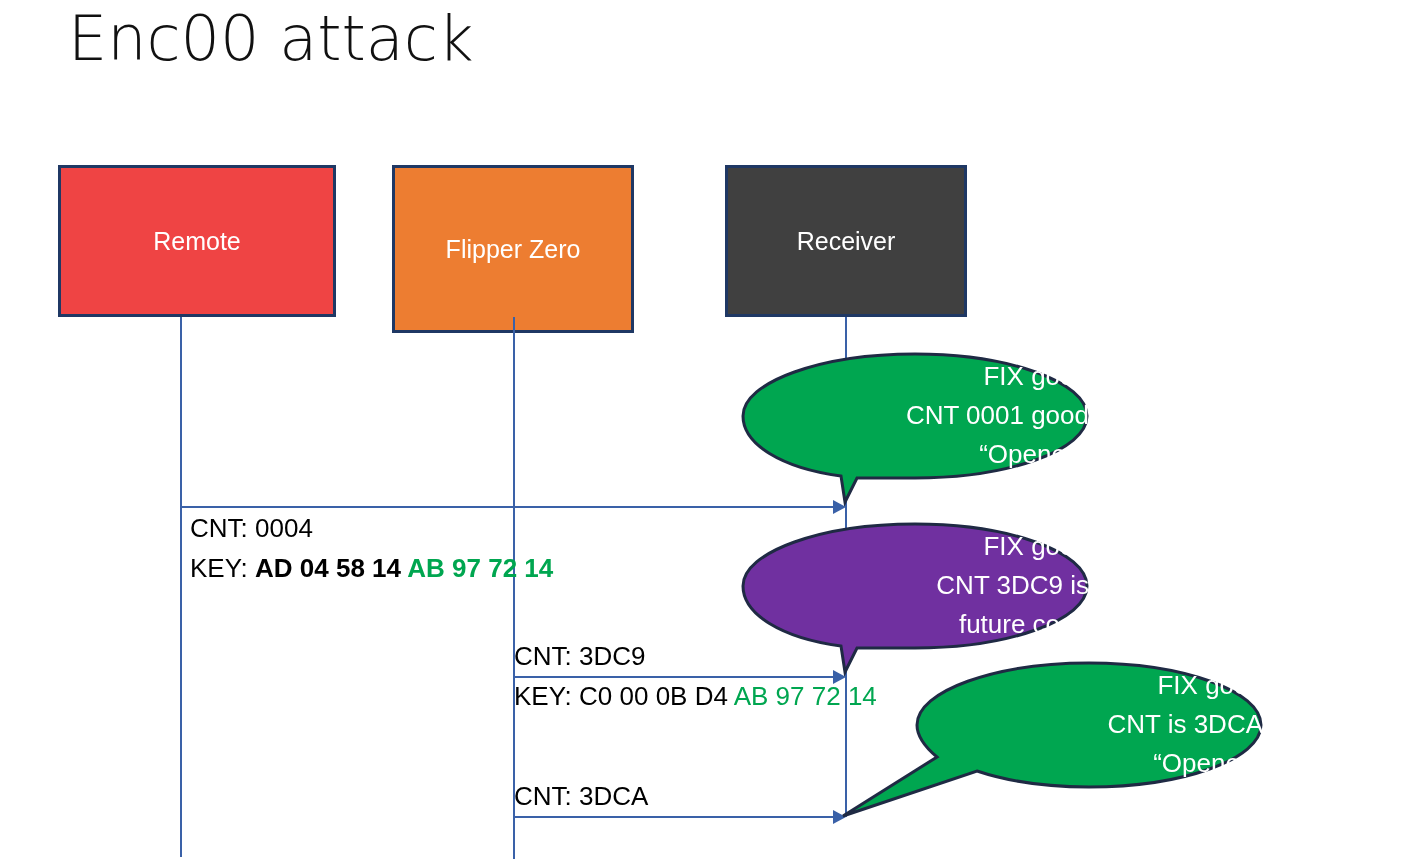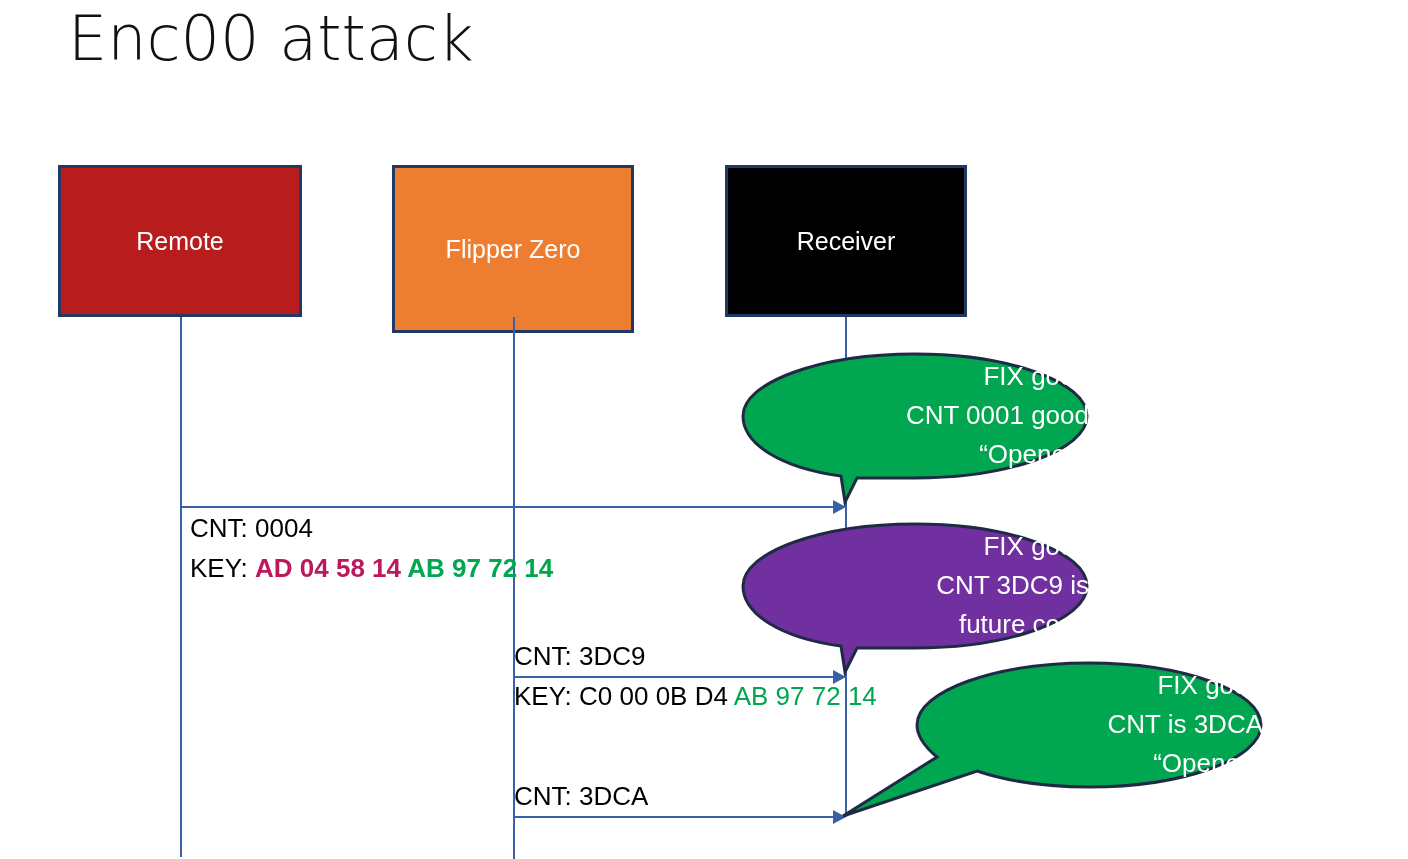--- a/index.html
+++ b/index.html
@@ -38,23 +38,23 @@
     position: absolute;
     box-sizing: border-box;
     border: 3px solid #1F3864;
     display: flex;
     align-items: center;
     justify-content: center;
     color: #ffffff;
     font-size: 25px;
     font-weight: 400;
   }
-  .actor-remote   { left: 58px;  top: 165px; width: 244px; height: 152px; background: #b91c1c; justify-content: center; }
+  .actor-remote   { left: 58px;  top: 165px; width: 278px; height: 152px; background: #ef4444; justify-content: center; }
   .actor-flipper  { left: 392px; top: 165px; width: 242px; height: 168px; background: #ED7D31; }
-  .actor-receiver { left: 725px; top: 165px; width: 242px; height: 152px; background: #000000; }
+  .actor-receiver { left: 725px; top: 165px; width: 242px; height: 152px; background: #404040; }
 
   
   .lifeline {
     position: absolute;
     width: 2px;
     background: #3A61A8;
   }
   .lifeline-remote   { left: 180px; top: 317px; height: 540px; }
   .lifeline-flipper  { left: 513px; top: 317px; height: 542px; }
   .lifeline-receiver { left: 845px; top: 317px; height: 500px; }
@@ -74,21 +74,21 @@
   }
 
   
   .msg-label {
     position: absolute;
     font-size: 26px;
     color: #000000;
     white-space: nowrap;
     font-family: "Liberation Sans", sans-serif;
   }
-  .key-red   { color: #be185d; font-weight: bold; }
+  .key-red   { color: #000000; font-weight: bold; }
   .key-green { color: #00A650; font-weight: bold; }
   .key-green-plain { color: #00A650; font-weight: normal; }
 
   
   .bubble {
     position: absolute;
   }
   .bubble svg { display: block; overflow: visible; }
   .bubble-text {
     position: absolute;

